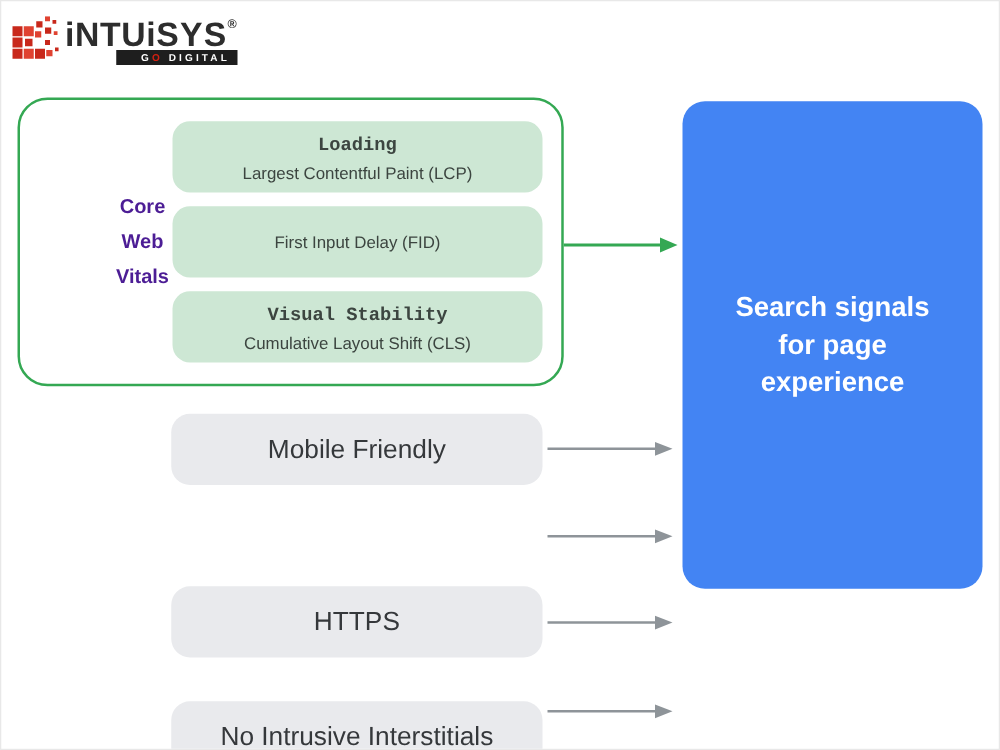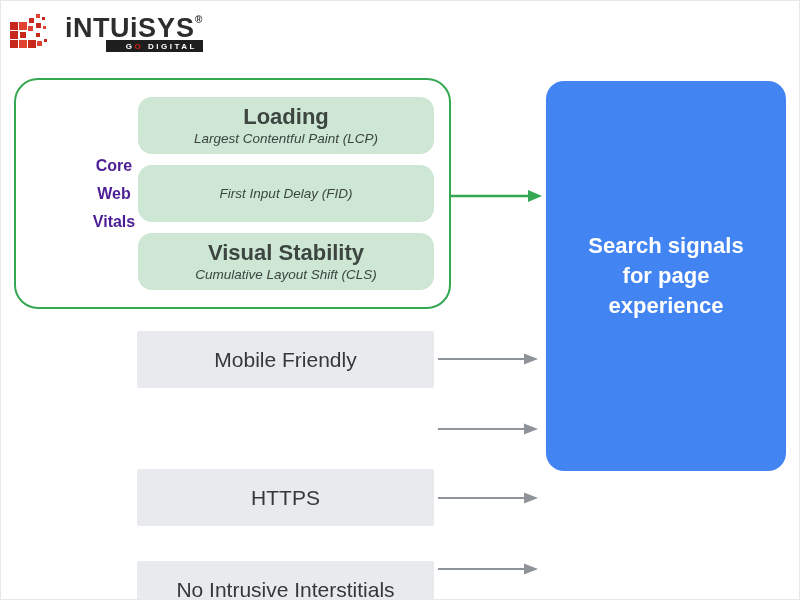--- a/index.html
+++ b/index.html
@@ -8,21 +8,21 @@
     position:relative;
     width:800px;height:600px;
     background:#ffffff;
     border:1px solid #e8e8e8;
     overflow:hidden;
     font-family:"Liberation Sans", sans-serif;
     color:#3C4043;
   }
 
   
-  .logo{position:absolute;left:8px;top:12px;display:flex;align-items:flex-end;gap:18px;}
+  .logo{position:absolute;left:8px;top:12px;display:flex;align-items:flex-start;gap:5px;}
   .logo-icon{width:38px;height:38px;display:block;}
   .logo-body{display:flex;flex-direction:column;}
   .logo-name{
     font-size:27px;font-weight:700;letter-spacing:.5px;
     color:#2d2d2d;line-height:30px;white-space:nowrap;
   }
   .logo-name .stylized{font-weight:700;letter-spacing:1px;}
   .logo-reg{font-size:10px;vertical-align:top;line-height:14px;}
   .logo-tagline{
     align-self:flex-end;
@@ -45,27 +45,27 @@
   }
   .cwv-pills{
     position:absolute;left:122px;top:17px;right:15px;bottom:17px;
     display:flex;flex-direction:column;justify-content:space-between;
   }
   .pill-green{
     height:57px;border-radius:14px;background:#CDE7D4;
     display:flex;flex-direction:column;align-items:center;justify-content:center;
     text-align:center;
   }
-  .pill-green .pill-title{font-size:22px;font-weight:700;color:#3C4540;line-height:26px;}
-  .pill-green .pill-sub{font-size:13.5px;font-weight:400;color:#3C4540;line-height:17px;font-style:italic;}
+  .pill-green .pill-title{font-size:15px;font-weight:700;color:#3C4540;line-height:26px;font-family:Liberation Mono, monospace;}
+  .pill-green .pill-sub{font-size:13.5px;font-weight:400;color:#3C4540;line-height:17px;}
 
   
   .pill-gray{
     position:absolute;left:136px;width:297px;height:57px;
-    background:#E9EAED;border-radius:2px;
+    background:#E9EAED;border-radius:15px;
     display:flex;align-items:center;justify-content:center;
     font-size:21px;font-weight:500;color:#35383B;text-align:center;
   }
   .pill-gray.p1{top:330px;}
   .pill-gray.p2{top:400px;}
   .pill-gray.p3{top:468px;}
   .pill-gray.p4{top:560px;}
 
   
   .result-box{

